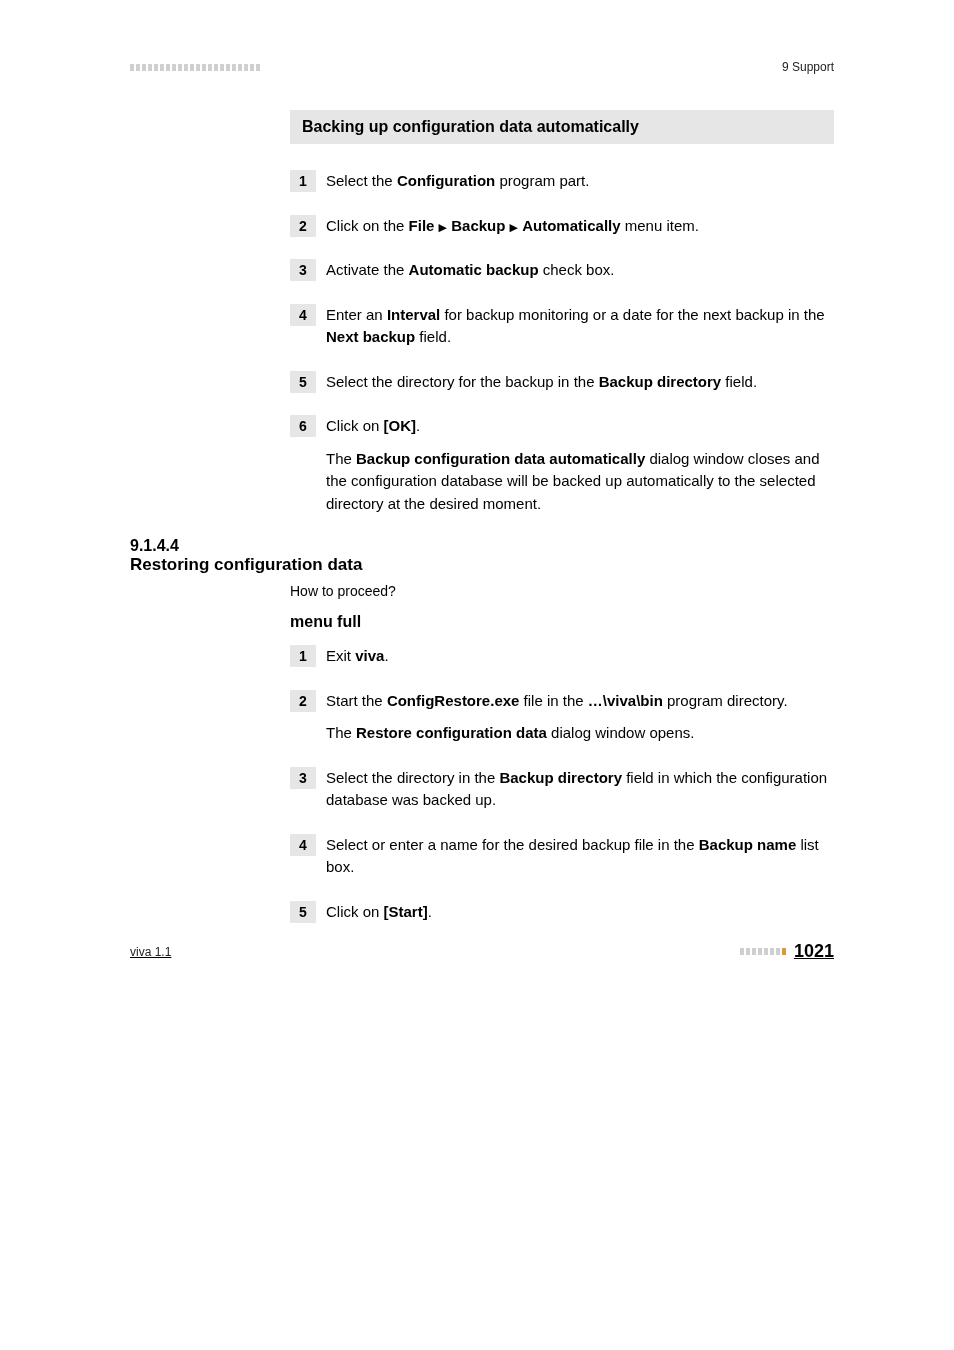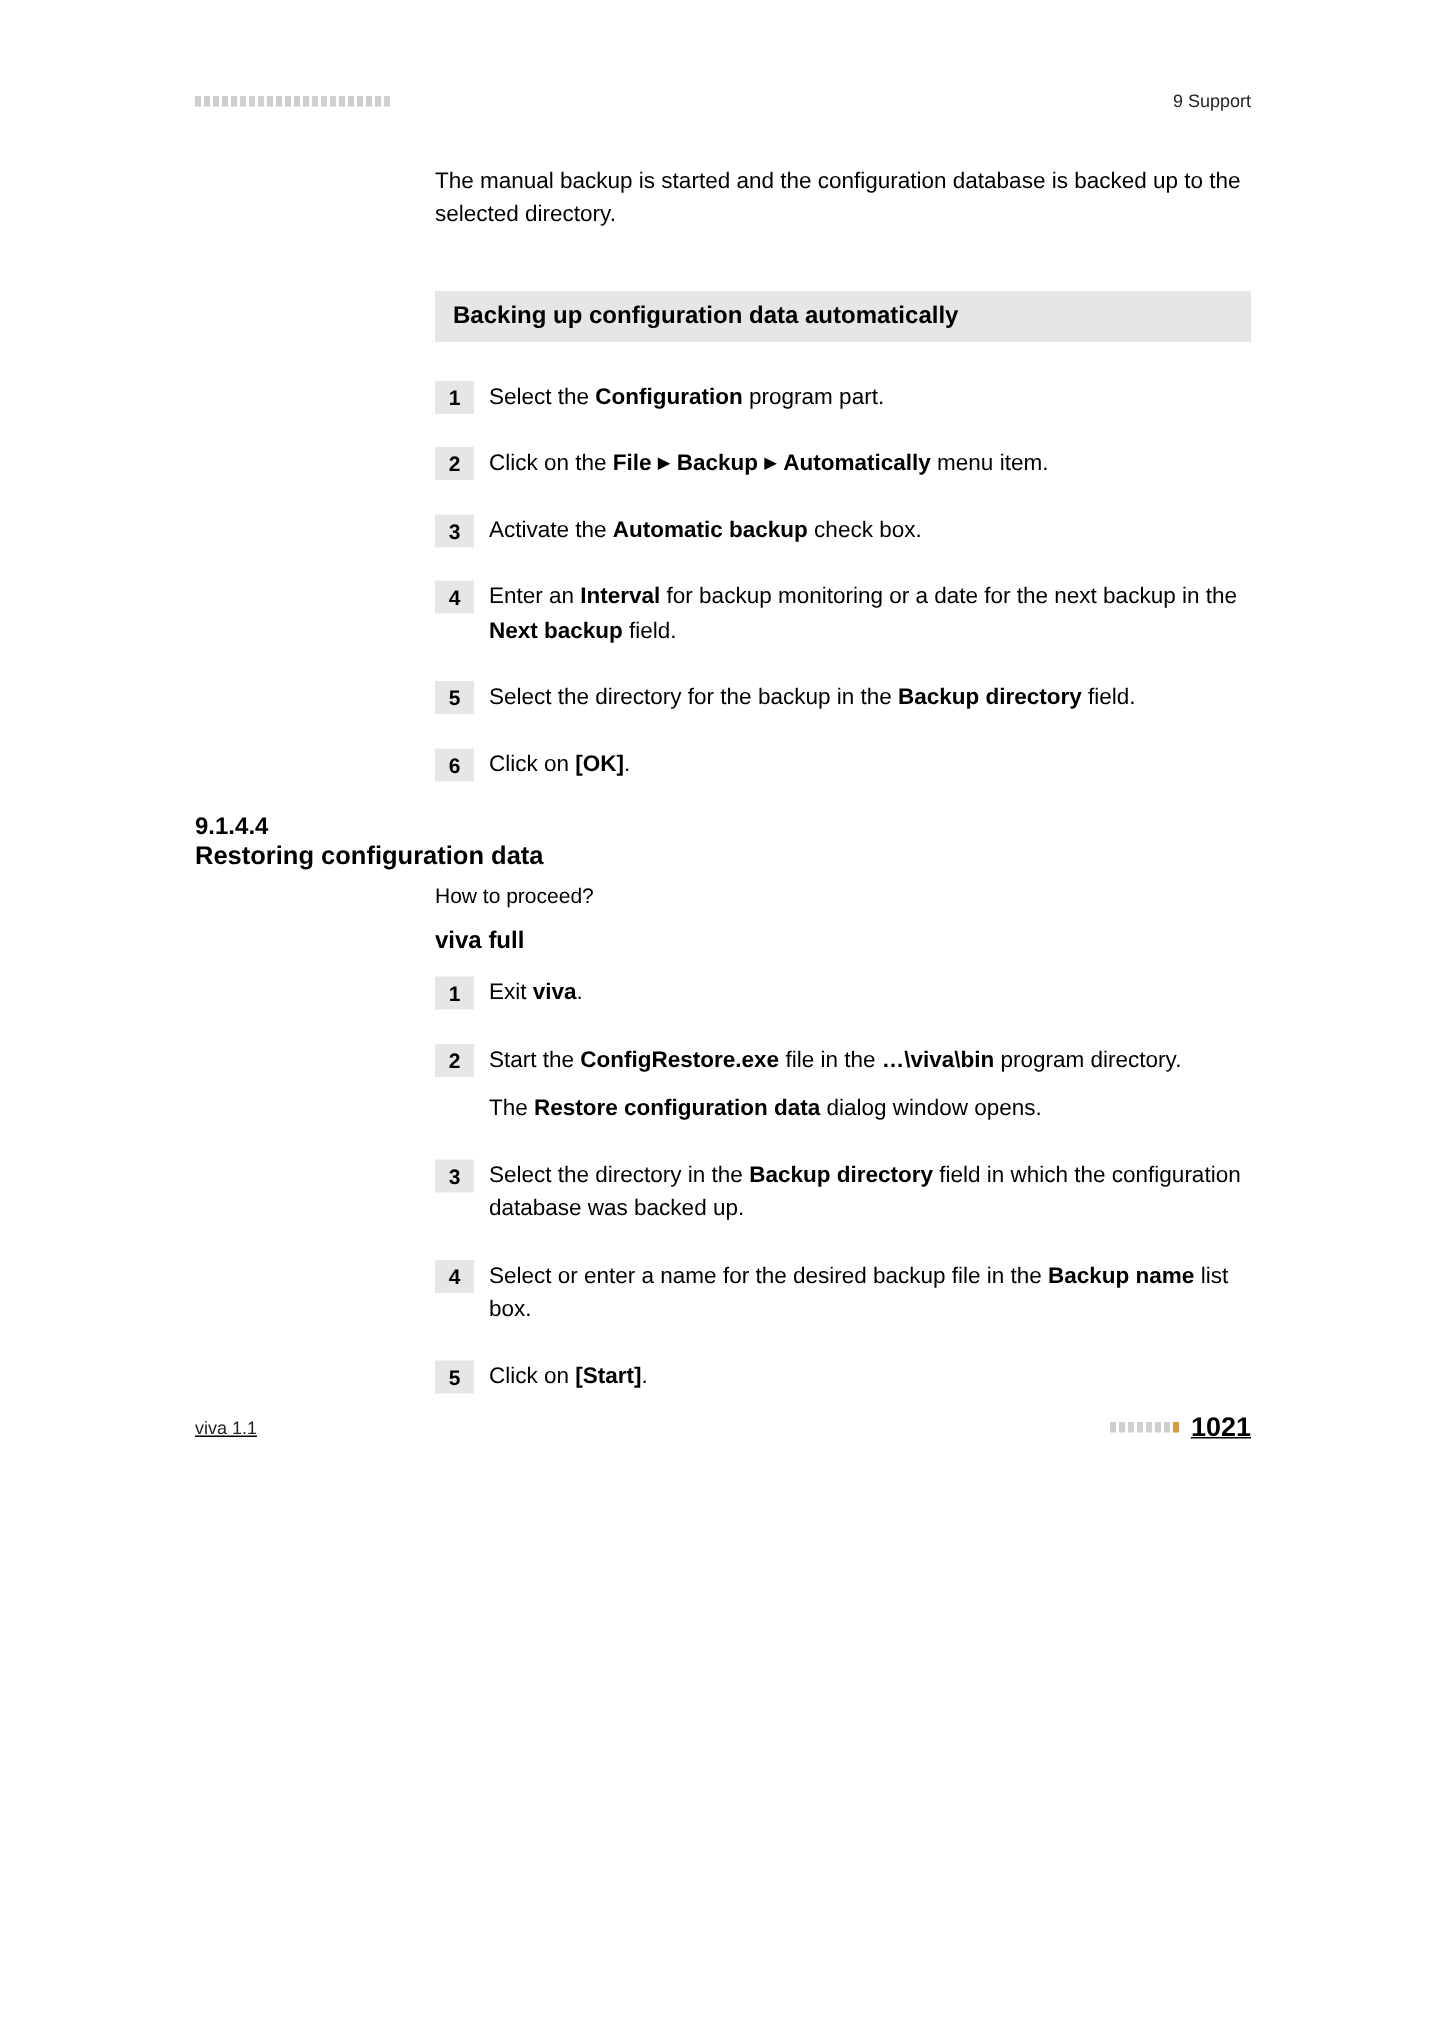--- a/index.html
+++ b/index.html
@@ -60,21 +60,20 @@
         <span></span>
         <span></span>
         <span></span>
         <span></span>
     </div>
     <div class="header-label">9 Support</div>
   </div>
 
   <div class="content">
 
-    <p class="intro-block">The manual backup is started and the configuration database is backed up to the selected directory.</p>
 
     <div class="section-bar">Backing up configuration data automatically</div>
 
     <div id="steps1">
         <div class="step">
           <div class="step-num">1</div>
           <div class="step-body">
             <p>Select the <b>Configuration</b> program part.</p>
           </div>
         </div>
@@ -99,32 +98,33 @@
         <div class="step">
           <div class="step-num">5</div>
           <div class="step-body">
             <p>Select the directory for the backup in the <b>Backup directory</b> field.</p>
           </div>
         </div>
         <div class="step">
           <div class="step-num">6</div>
           <div class="step-body">
             <p>Click on <b>[OK]</b>.</p>
+            <p>The <b>Backup configuration data automatically</b> dialog window closes and the configuration database will be backed up automatically to the selected directory at the desired moment.</p>
           </div>
         </div>
       </div>
 
     <div class="subsection-row">
       <div class="subsection-num">9.1.4.4</div>
       <div class="subsection-title">Restoring configuration data</div>
     </div>
 
     <p class="how-to">How to proceed?</p>
 
-    <p class="viva-full">viva full</p>
+    <p class="viva-full">menu full</p>
 
     <div id="steps2">
         <div class="step">
           <div class="step-num">1</div>
           <div class="step-body">
             <p>Exit <b>viva</b>.</p>
           </div>
         </div>
         <div class="step">
           <div class="step-num">2</div>

